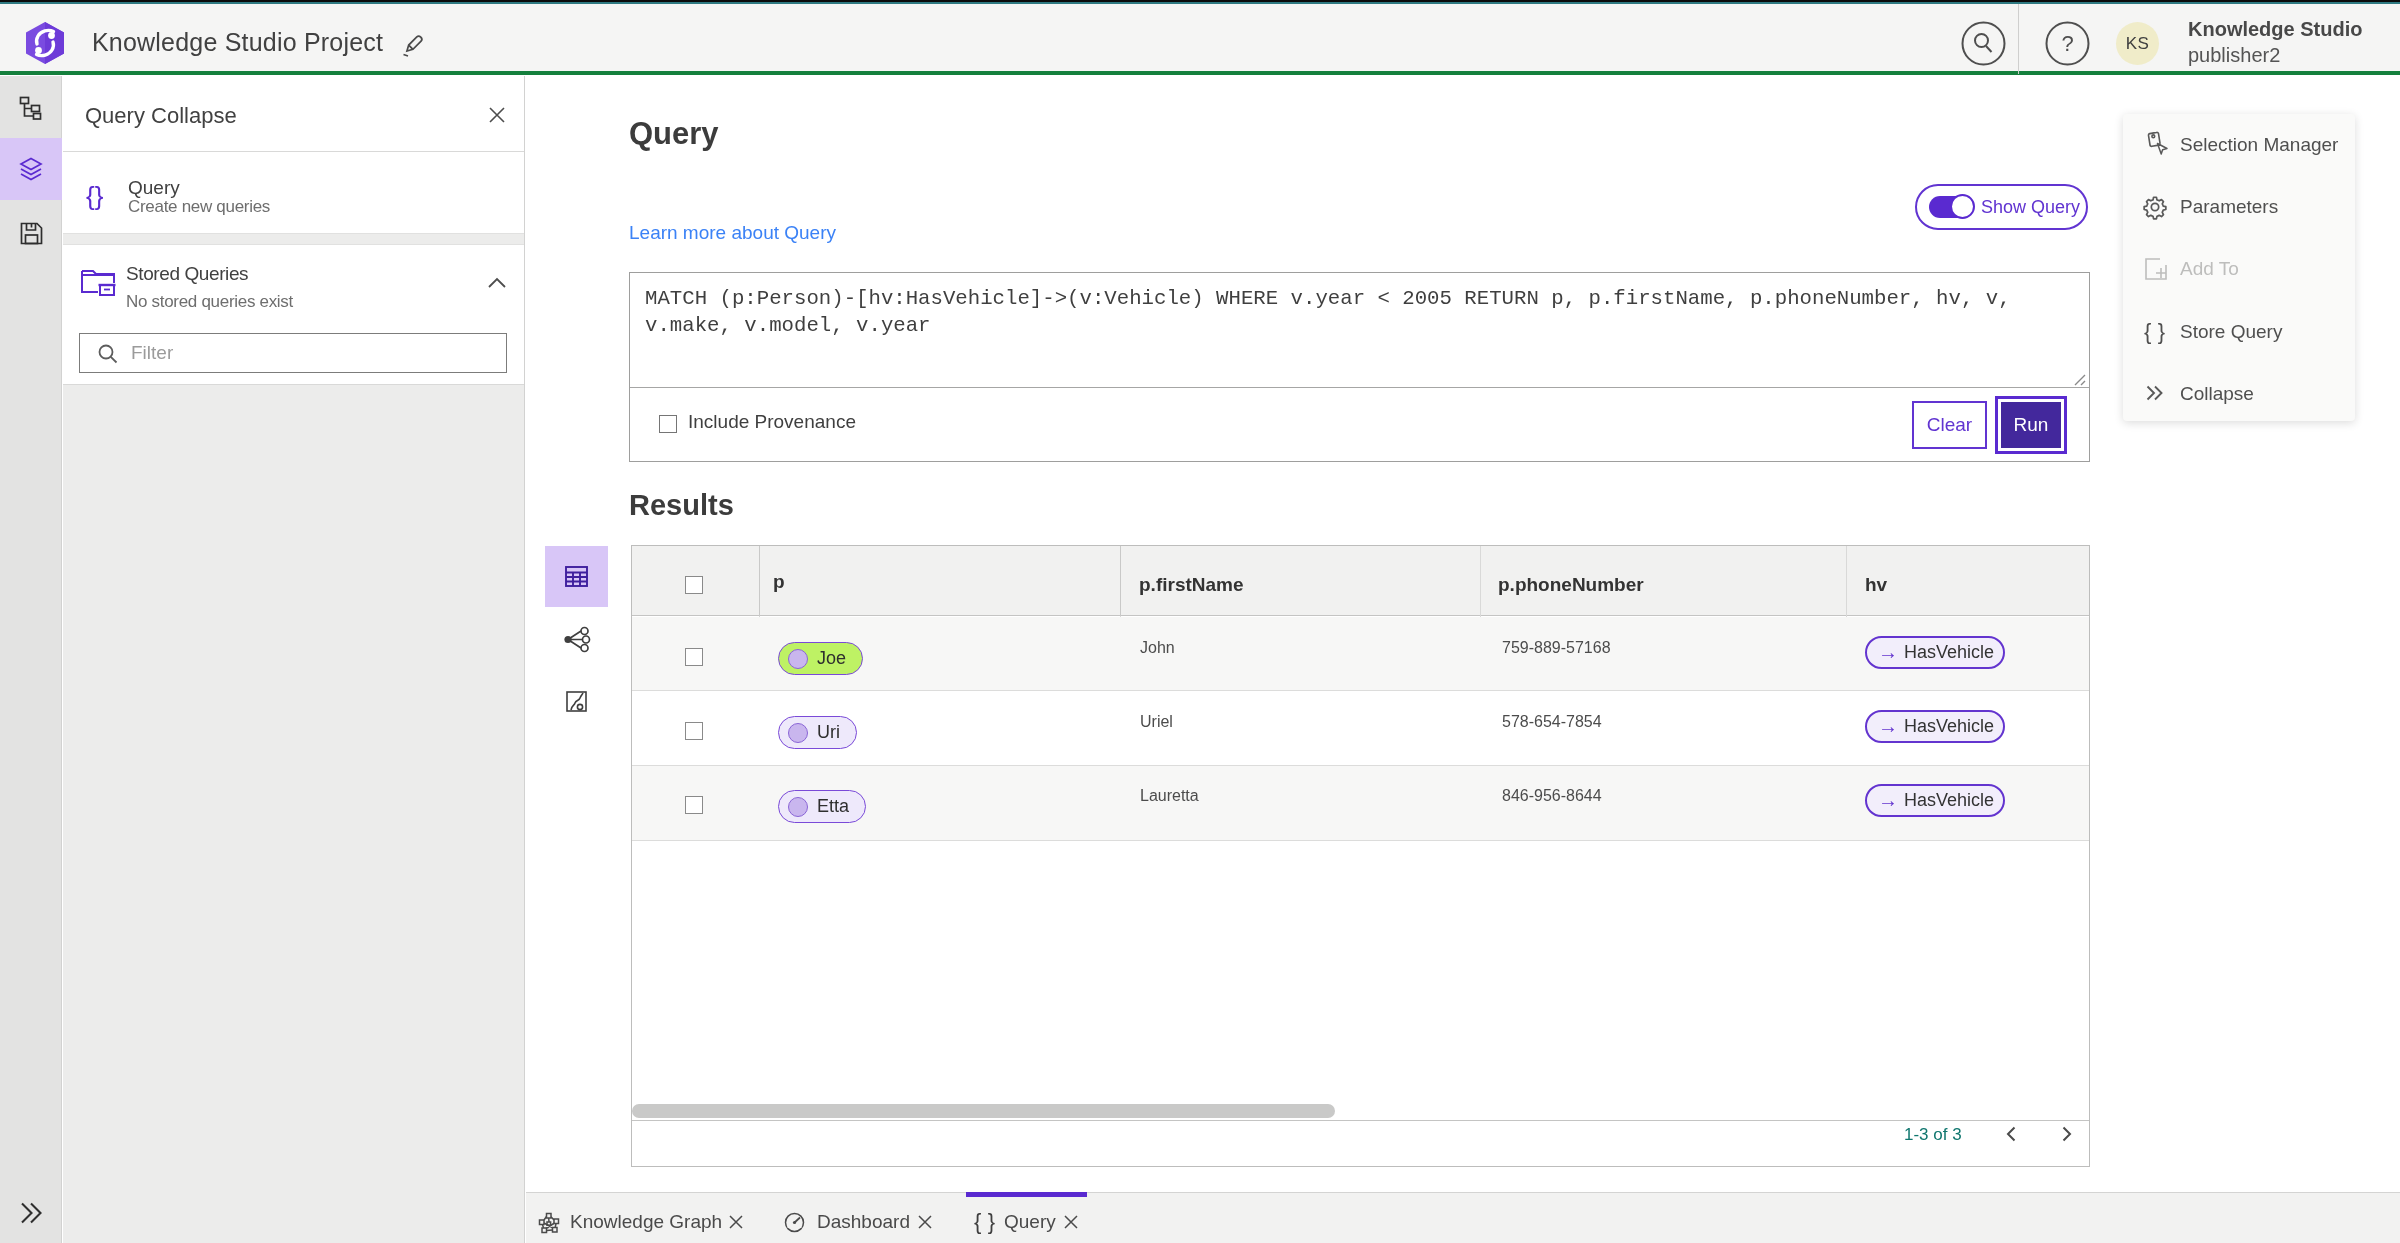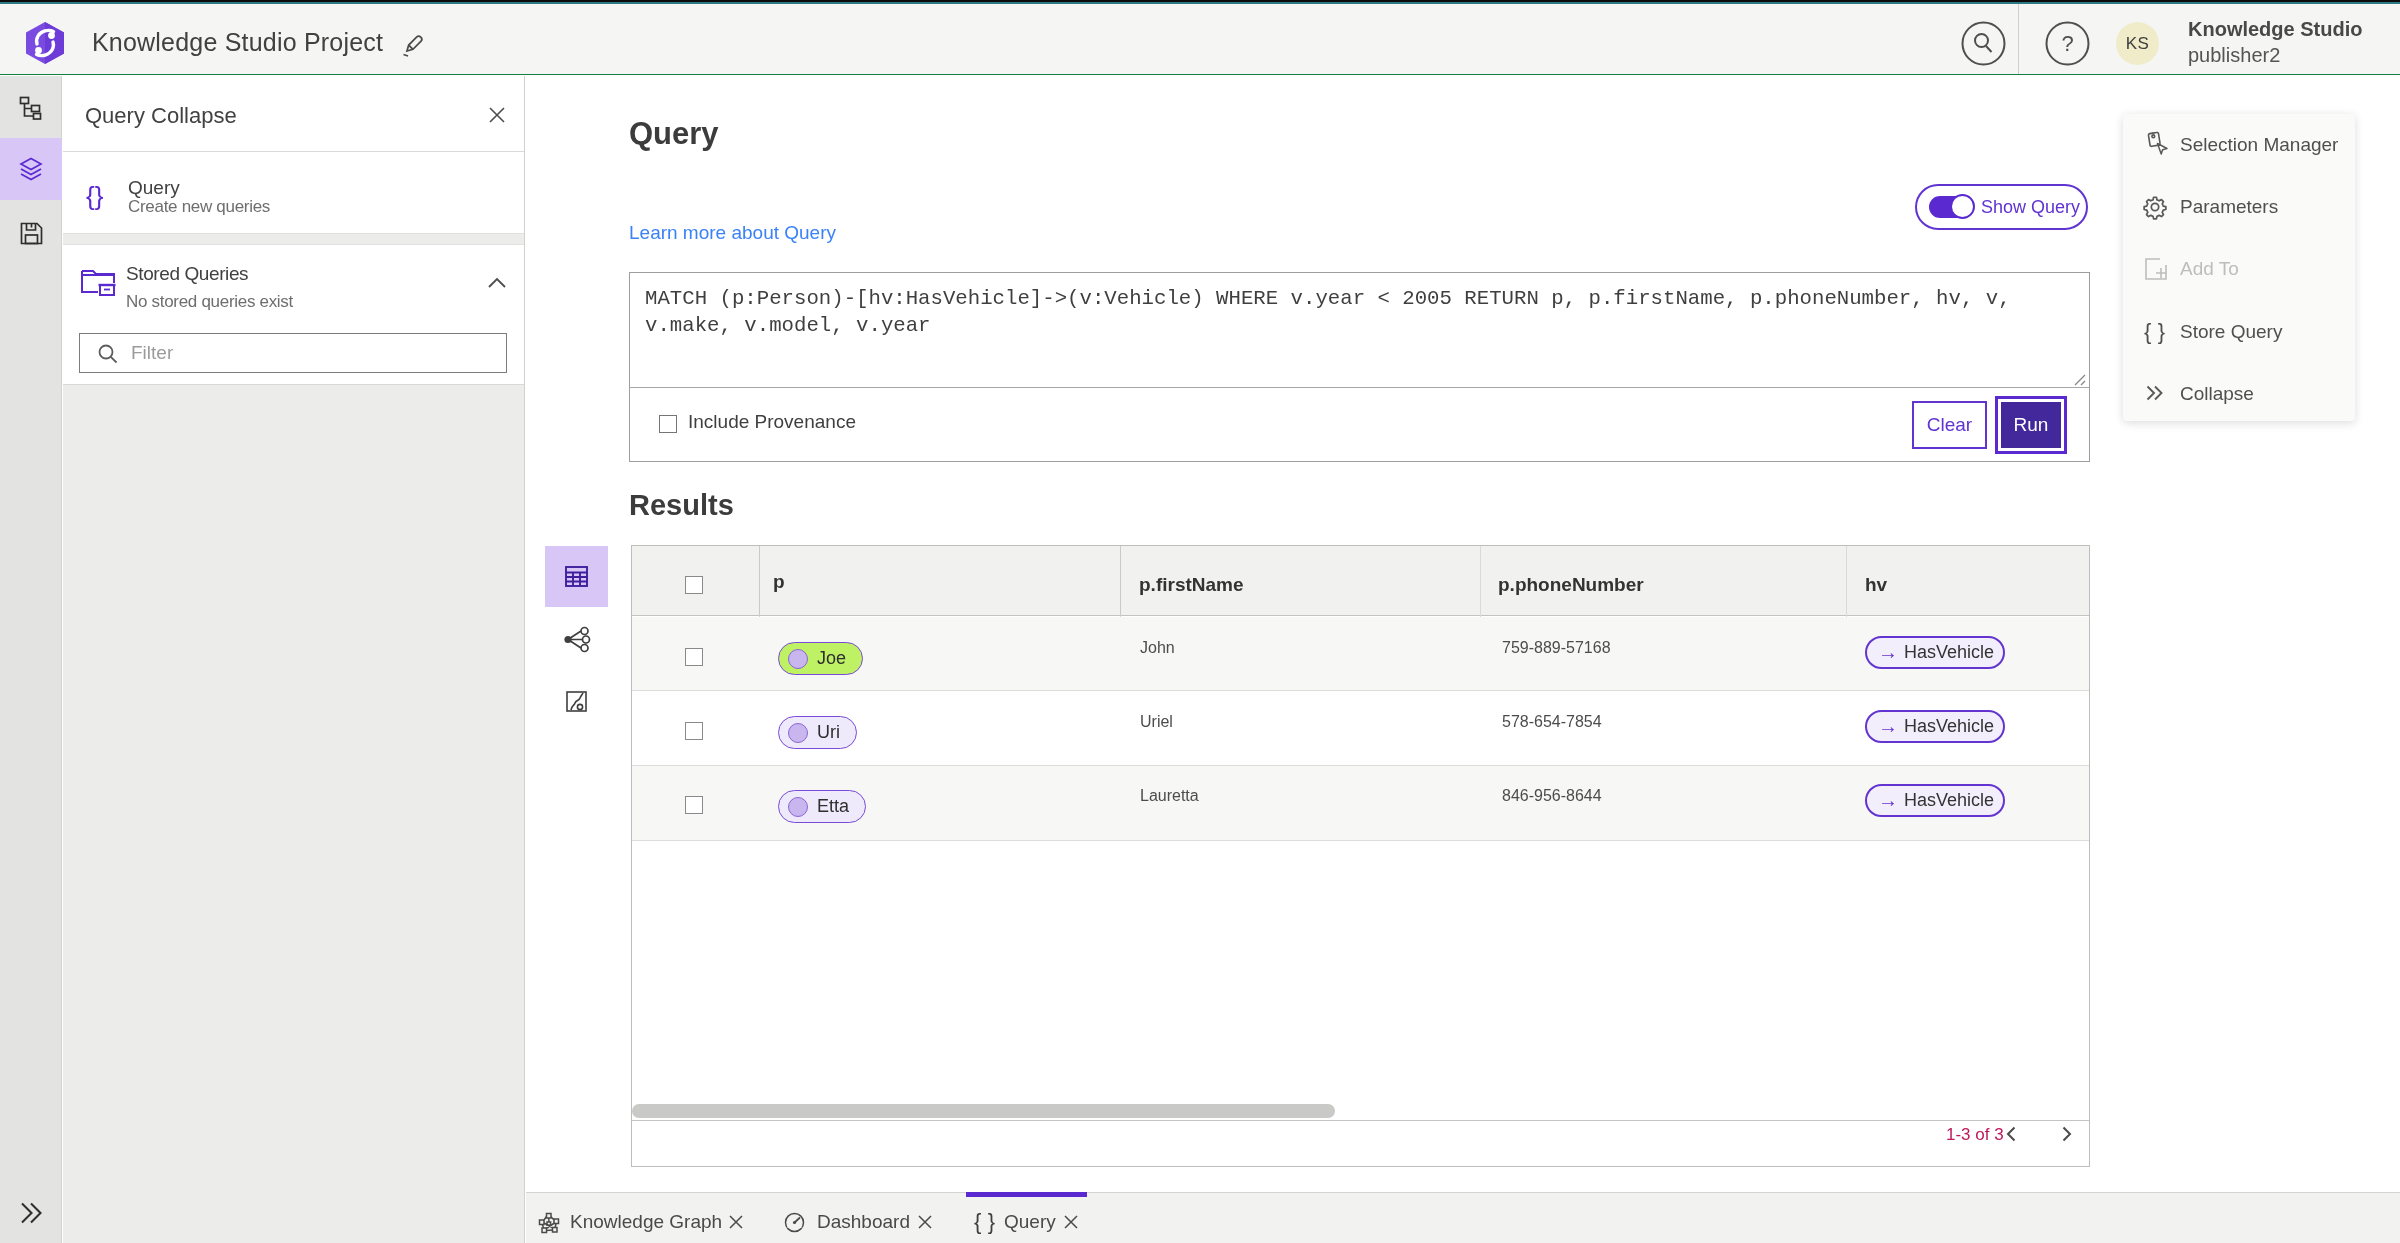--- a/index.html
+++ b/index.html
@@ -8,21 +8,21 @@
   .abs { position:absolute; }
   #stage { position:relative; width:2400px; height:1243px; }
 </style>
 </head>
 <body>
 <div id="stage">
 
   <div class="abs" style="left:0;top:0;width:2400px;height:2px;background:#0b0b0b;"></div>
   <div class="abs" style="left:0;top:2px;width:2400px;height:2px;background:#2f7a82;"></div>
 
-  <div class="abs" style="left:0;top:4px;width:2400px;height:71px;background:#f5f5f4;border-bottom:1px solid #15803d;">
+  <div class="abs" style="left:0;top:4px;width:2400px;height:71px;background:#f5f5f4;border-bottom:4px solid #15803d;">
 
     <svg class="abs" style="left:26px;top:18px;" width="38" height="42" viewBox="0 0 38 42">
       <polygon points="19,0 38,10.5 38,31.5 19,42 0,31.5 0,10.5" fill="#7a4be0"></polygon>
       <polygon points="19,0 38,10.5 38,31.5 19,42 19,21" fill="#6d3bd8"></polygon>
       <path d="M27.5 9.5 c-5.5-2.5-12.5-0.5-15.5 4.5 c-1.5 2.6-1.8 5.5-1 8" fill="none" stroke="#fff" stroke-width="3.4" stroke-linecap="round"></path>
       <path d="M10.5 32.5 c5.5 2.5 12.5 0.5 15.5-4.5 c1.5-2.6 1.8-5.5 1-8" fill="none" stroke="#fff" stroke-width="3.4" stroke-linecap="round"></path>
       <circle cx="25.5" cy="13.5" r="3.4" fill="#fff"></circle>
       <circle cx="12.5" cy="28.5" r="3.4" fill="#fff"></circle>
     </svg>
     <div class="abs" style="left:92px;top:24px;font-size:25px;color:#414141;font-weight:500;letter-spacing:0.2px;">Knowledge Studio Project</div>
@@ -216,21 +216,21 @@
     <div class="abs" style="left:870px;top:167px;font-size:16px;color:#4c4c4c;">578-654-7854</div>
     <div class="abs" style="left:870px;top:241px;font-size:16px;color:#4c4c4c;">846-956-8644</div>
 
     <div class="abs" style="left:1233px;top:90px;height:33px;border:2px solid #6334cf;border-radius:17px;background:#f2eefb;padding:0 9px 0 11px;font-size:18px;color:#333;line-height:28px;"><span style="color:#6334cf;margin-right:6px;font-size:20px;vertical-align:-1px;">→</span>HasVehicle</div>
     <div class="abs" style="left:1233px;top:164px;height:33px;border:2px solid #6334cf;border-radius:17px;background:#f2eefb;padding:0 9px 0 11px;font-size:18px;color:#333;line-height:28px;"><span style="color:#6334cf;margin-right:6px;font-size:20px;vertical-align:-1px;">→</span>HasVehicle</div>
     <div class="abs" style="left:1233px;top:238px;height:33px;border:2px solid #6334cf;border-radius:17px;background:#f2eefb;padding:0 9px 0 11px;font-size:18px;color:#333;line-height:28px;"><span style="color:#6334cf;margin-right:6px;font-size:20px;vertical-align:-1px;">→</span>HasVehicle</div>
 
     <div class="abs" style="left:0;top:558px;width:703px;height:14px;background:#c9c9c8;border-radius:7px;"></div>
 
     <div class="abs" style="left:0;top:574px;width:1457px;height:46px;border-top:1px solid #c4c4c3;background:#fff;"></div>
-    <div class="abs" style="left:1314px;top:579px;font-size:17px;color:#be185d;">1-3 of 3</div>
+    <div class="abs" style="left:1272px;top:579px;font-size:17px;color:#0f766e;">1-3 of 3</div>
     <svg class="abs" style="left:1370px;top:578px;" width="20" height="20" viewBox="0 0 20 20">
       <path d="M12.5 3.5 L6 10 L12.5 16.5" fill="none" stroke="#4a4a4a" stroke-width="2"></path>
     </svg>
     <svg class="abs" style="left:1424px;top:578px;" width="20" height="20" viewBox="0 0 20 20">
       <path d="M7.5 3.5 L14 10 L7.5 16.5" fill="none" stroke="#4a4a4a" stroke-width="2"></path>
     </svg>
   </div>
 
   <div class="abs" style="left:2123px;top:114px;width:232px;height:307px;background:#fafaf9;border-radius:4px;box-shadow:0 2px 10px rgba(0,0,0,0.14);">
 

